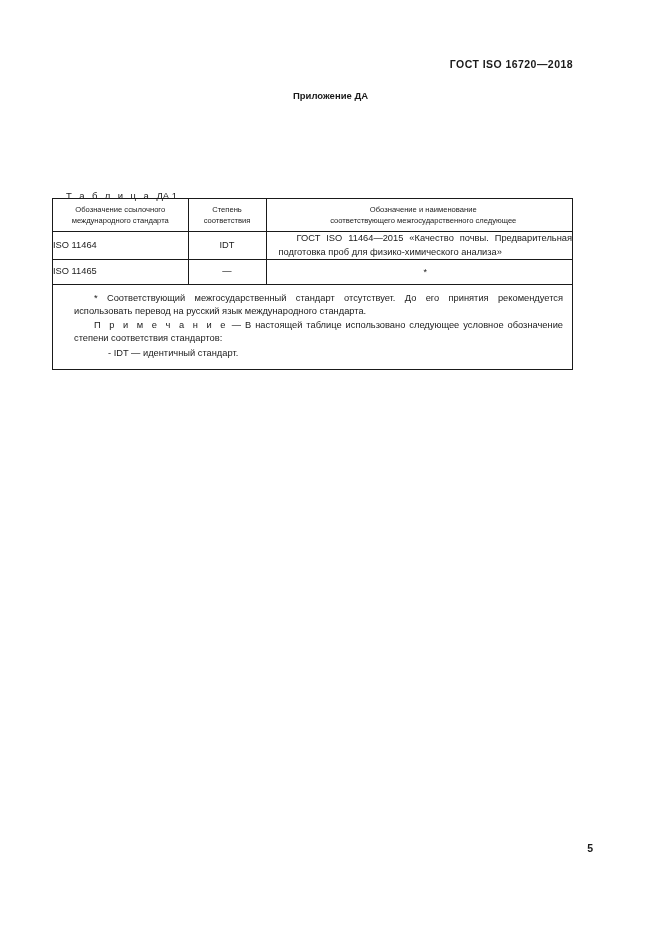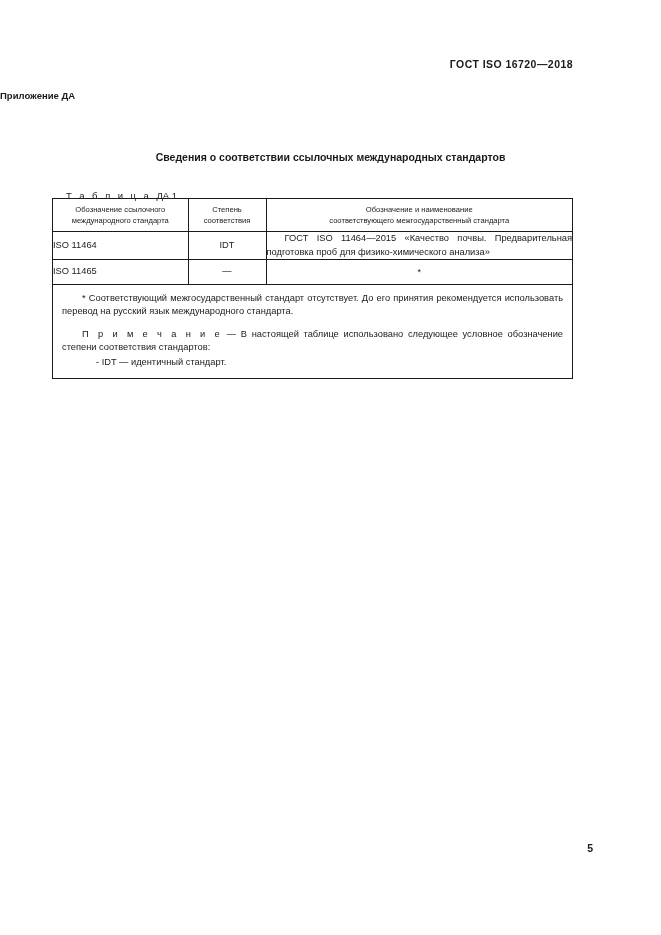--- a/index.html
+++ b/index.html
@@ -30,20 +30,21 @@
     letter-spacing: 0.45px;
     white-space: nowrap;
   }
 
   
   .annex-block {
     position: absolute;
     top: 89px;
     left: 0;
     right: 0;
+    text-align: center;
     font-size: 9.5px;
     font-weight: bold;
     line-height: 13.5px;
   }
   .annex-block .line2 {
     font-weight: bold;
   }
 
   
   .main-title {
@@ -90,20 +91,21 @@
   table.da th,
   table.da td {
     border-right: 0.9px solid #1a1a1a;
     border-bottom: 0.9px solid #1a1a1a;
     vertical-align: middle;
     padding: 0;
   }
   table.da th:last-child,
   table.da td:last-child {
     border-right: none;
+    padding-left: 12px;
   }
 
   table.da thead th {
     font-weight: normal;
     font-size: 7.6px;
     line-height: 11px;
     text-align: center;
     padding: 5px 4px 5px;
     height: 26px;
     box-sizing: border-box;
@@ -150,21 +152,20 @@
   }
   .notes p {
     margin: 0;
     text-align: justify;
     text-justify: inter-word;
   }
   .notes p.footnote {
     text-indent: 20px;
   }
   .notes p.note-main {
-    margin-top: 9px;
     text-indent: 20px;
   }
   .notes p.note-item {
     margin-top: 1px;
     text-indent: 34px;
     text-align: left;
   }
   .sp-word {
     letter-spacing: 2.3px;
   }
@@ -183,21 +184,20 @@
 
 <div class="page">
 
   <div class="doc-header">ГОСТ ISO 16720—2018</div>
 
   <div class="annex-block">
     <div class="line1">Приложение ДА</div>
   </div>
 
   <div class="main-title">
-    <div>Сведения о соответствии ссылочных международных стандартов</div>
   </div>
 
   <div class="table-caption">
     <span class="sp">Т а б л и ц а</span><span>&nbsp;&nbsp;</span><span>ДА.1</span>
   </div>
 
   <div class="tbl-wrap">
     <table class="da">
       <colgroup>
         <col class="c1">
@@ -209,21 +209,21 @@
           <th>
             <span>Обозначение ссылочного</span><br>
             <span>международного стандарта</span>
           </th>
           <th>
             <span>Степень</span><br>
             <span>соответствия</span>
           </th>
           <th>
             <span>Обозначение и наименование</span><br>
-            <span>соответствующего межгосударственный стандарта</span>
+            <span>соответствующего межгосударственного следующее</span>
           </th>
         </tr>
       </thead>
       <tbody>
         <tr class="row-1">
           <td class="std-code">ISO 11464</td>
           <td class="degree">IDT</td>
           <td class="name"><span class="indent"></span><span>ГОСТ ISO 11464—2015 «Качество почвы. Предварительная подготовка проб для физико-химического анализа»</span></td>
         </tr>
         <tr class="row-2">

